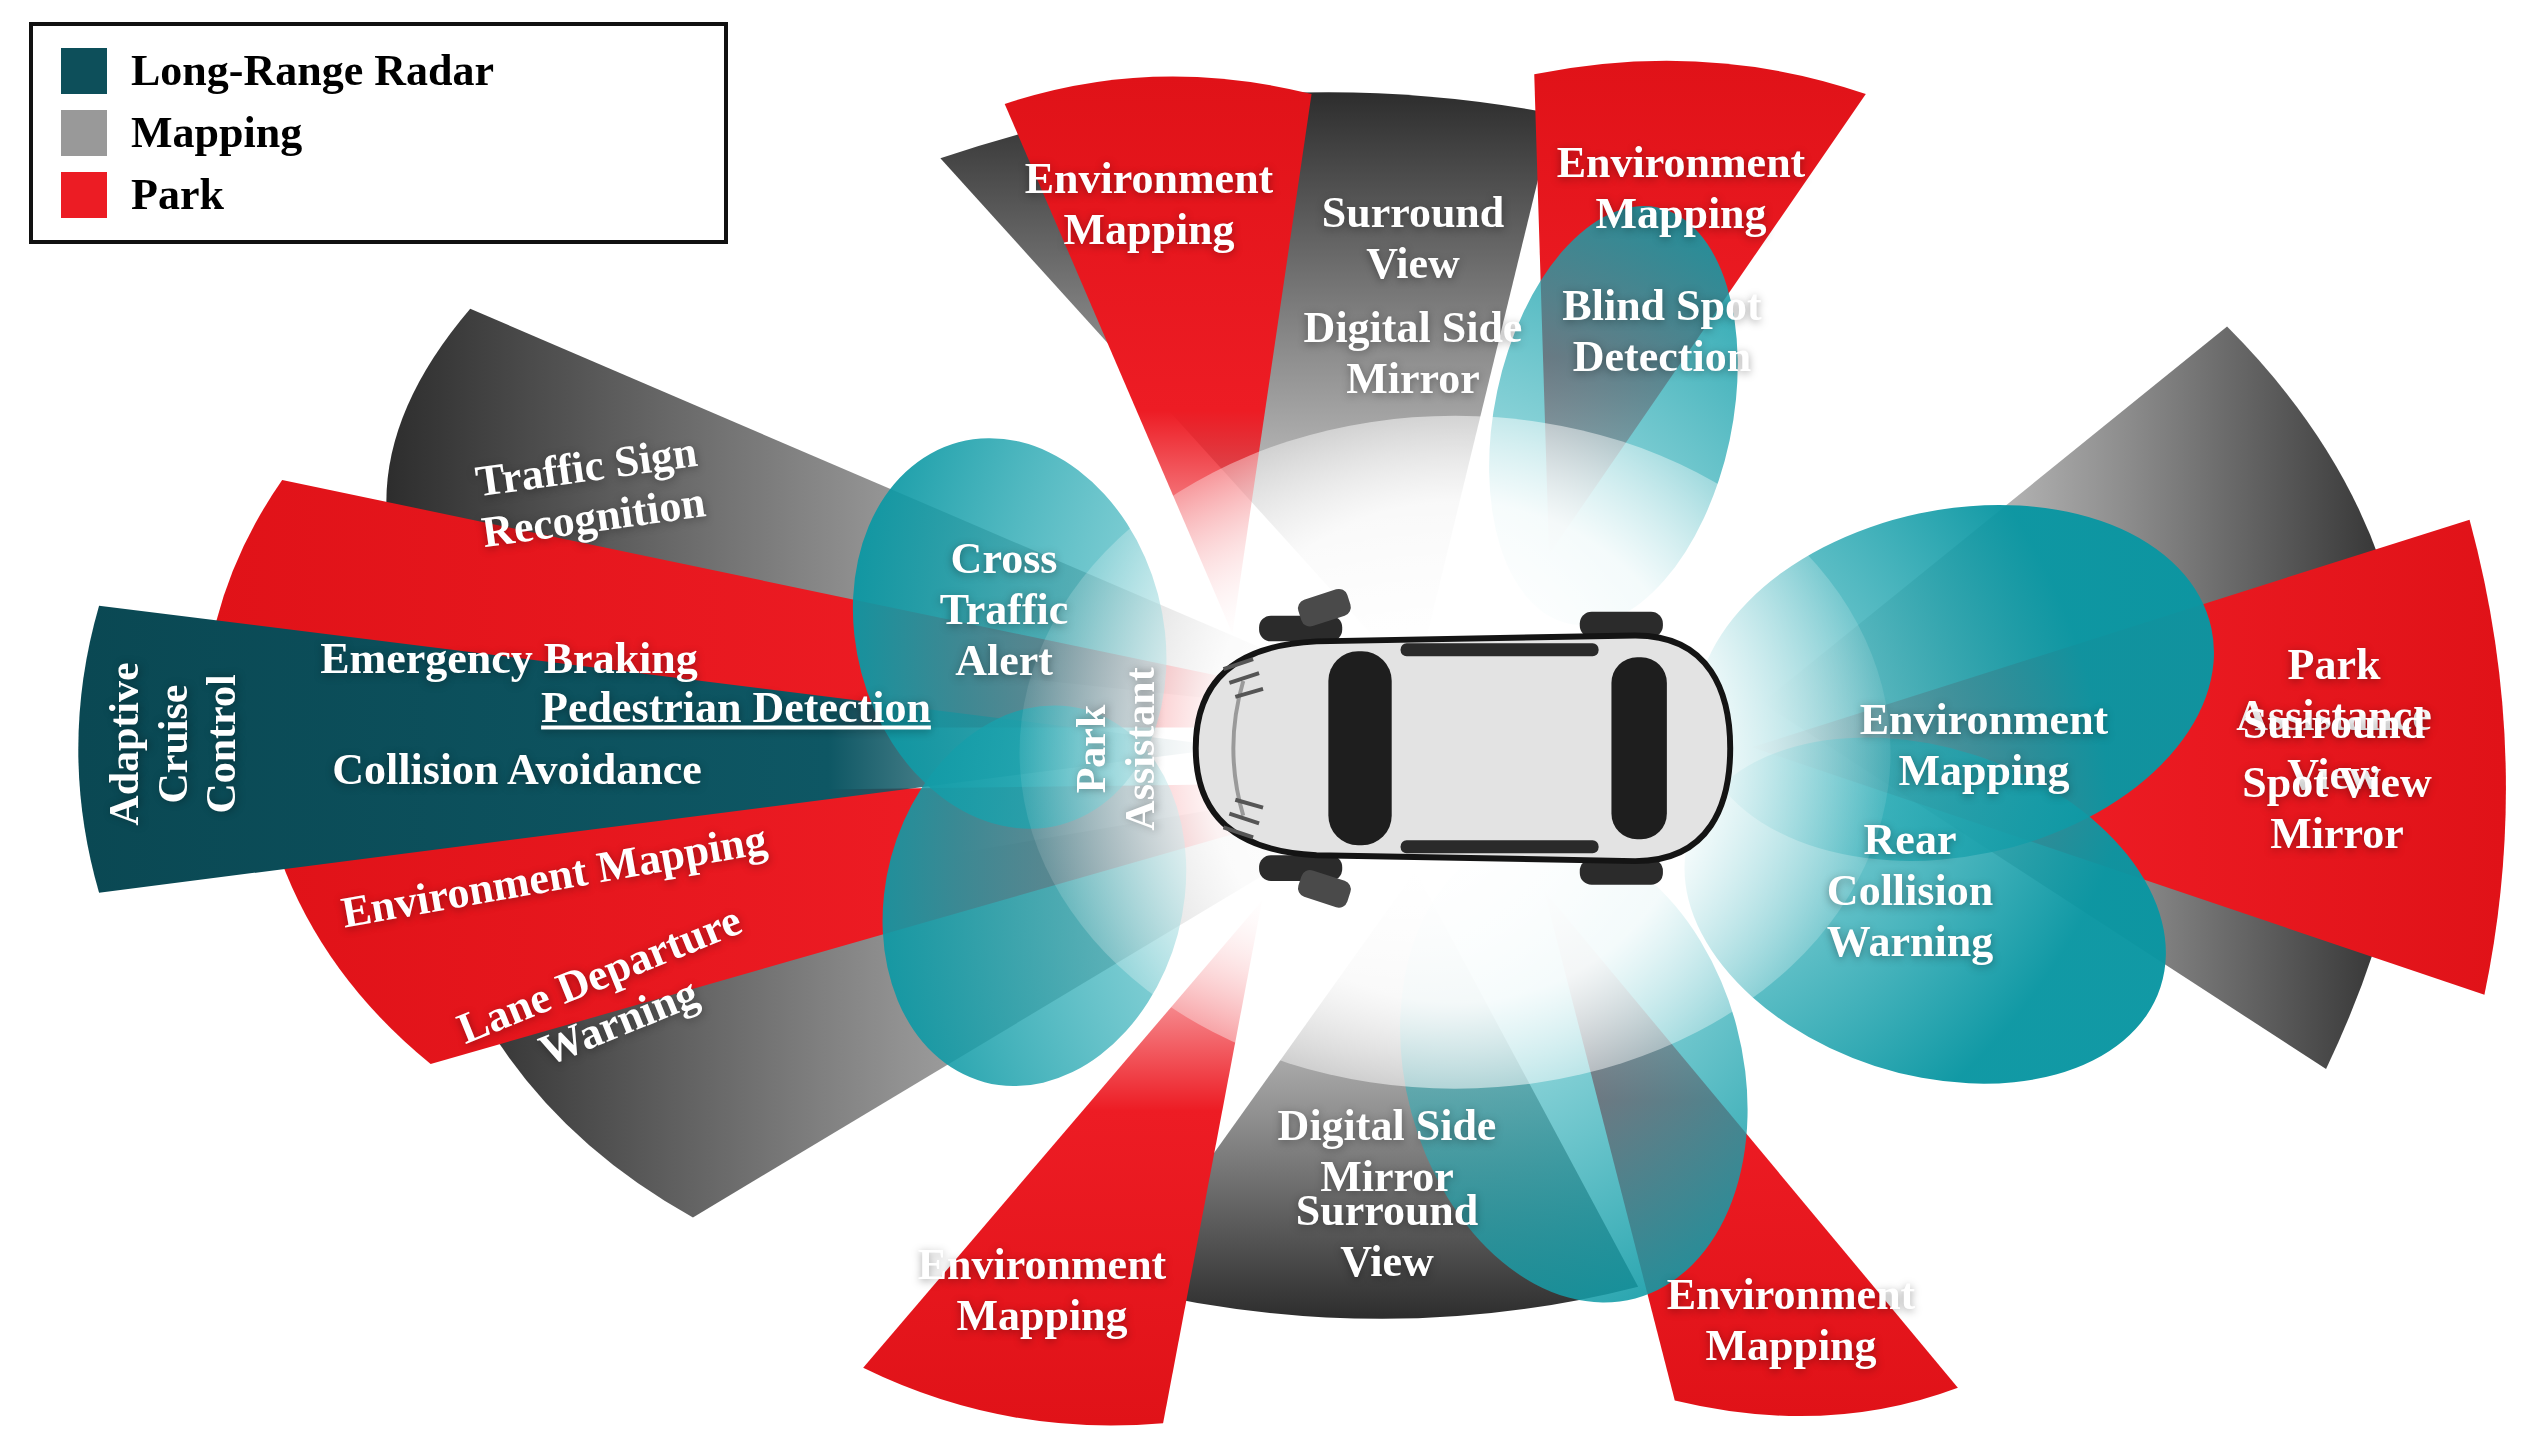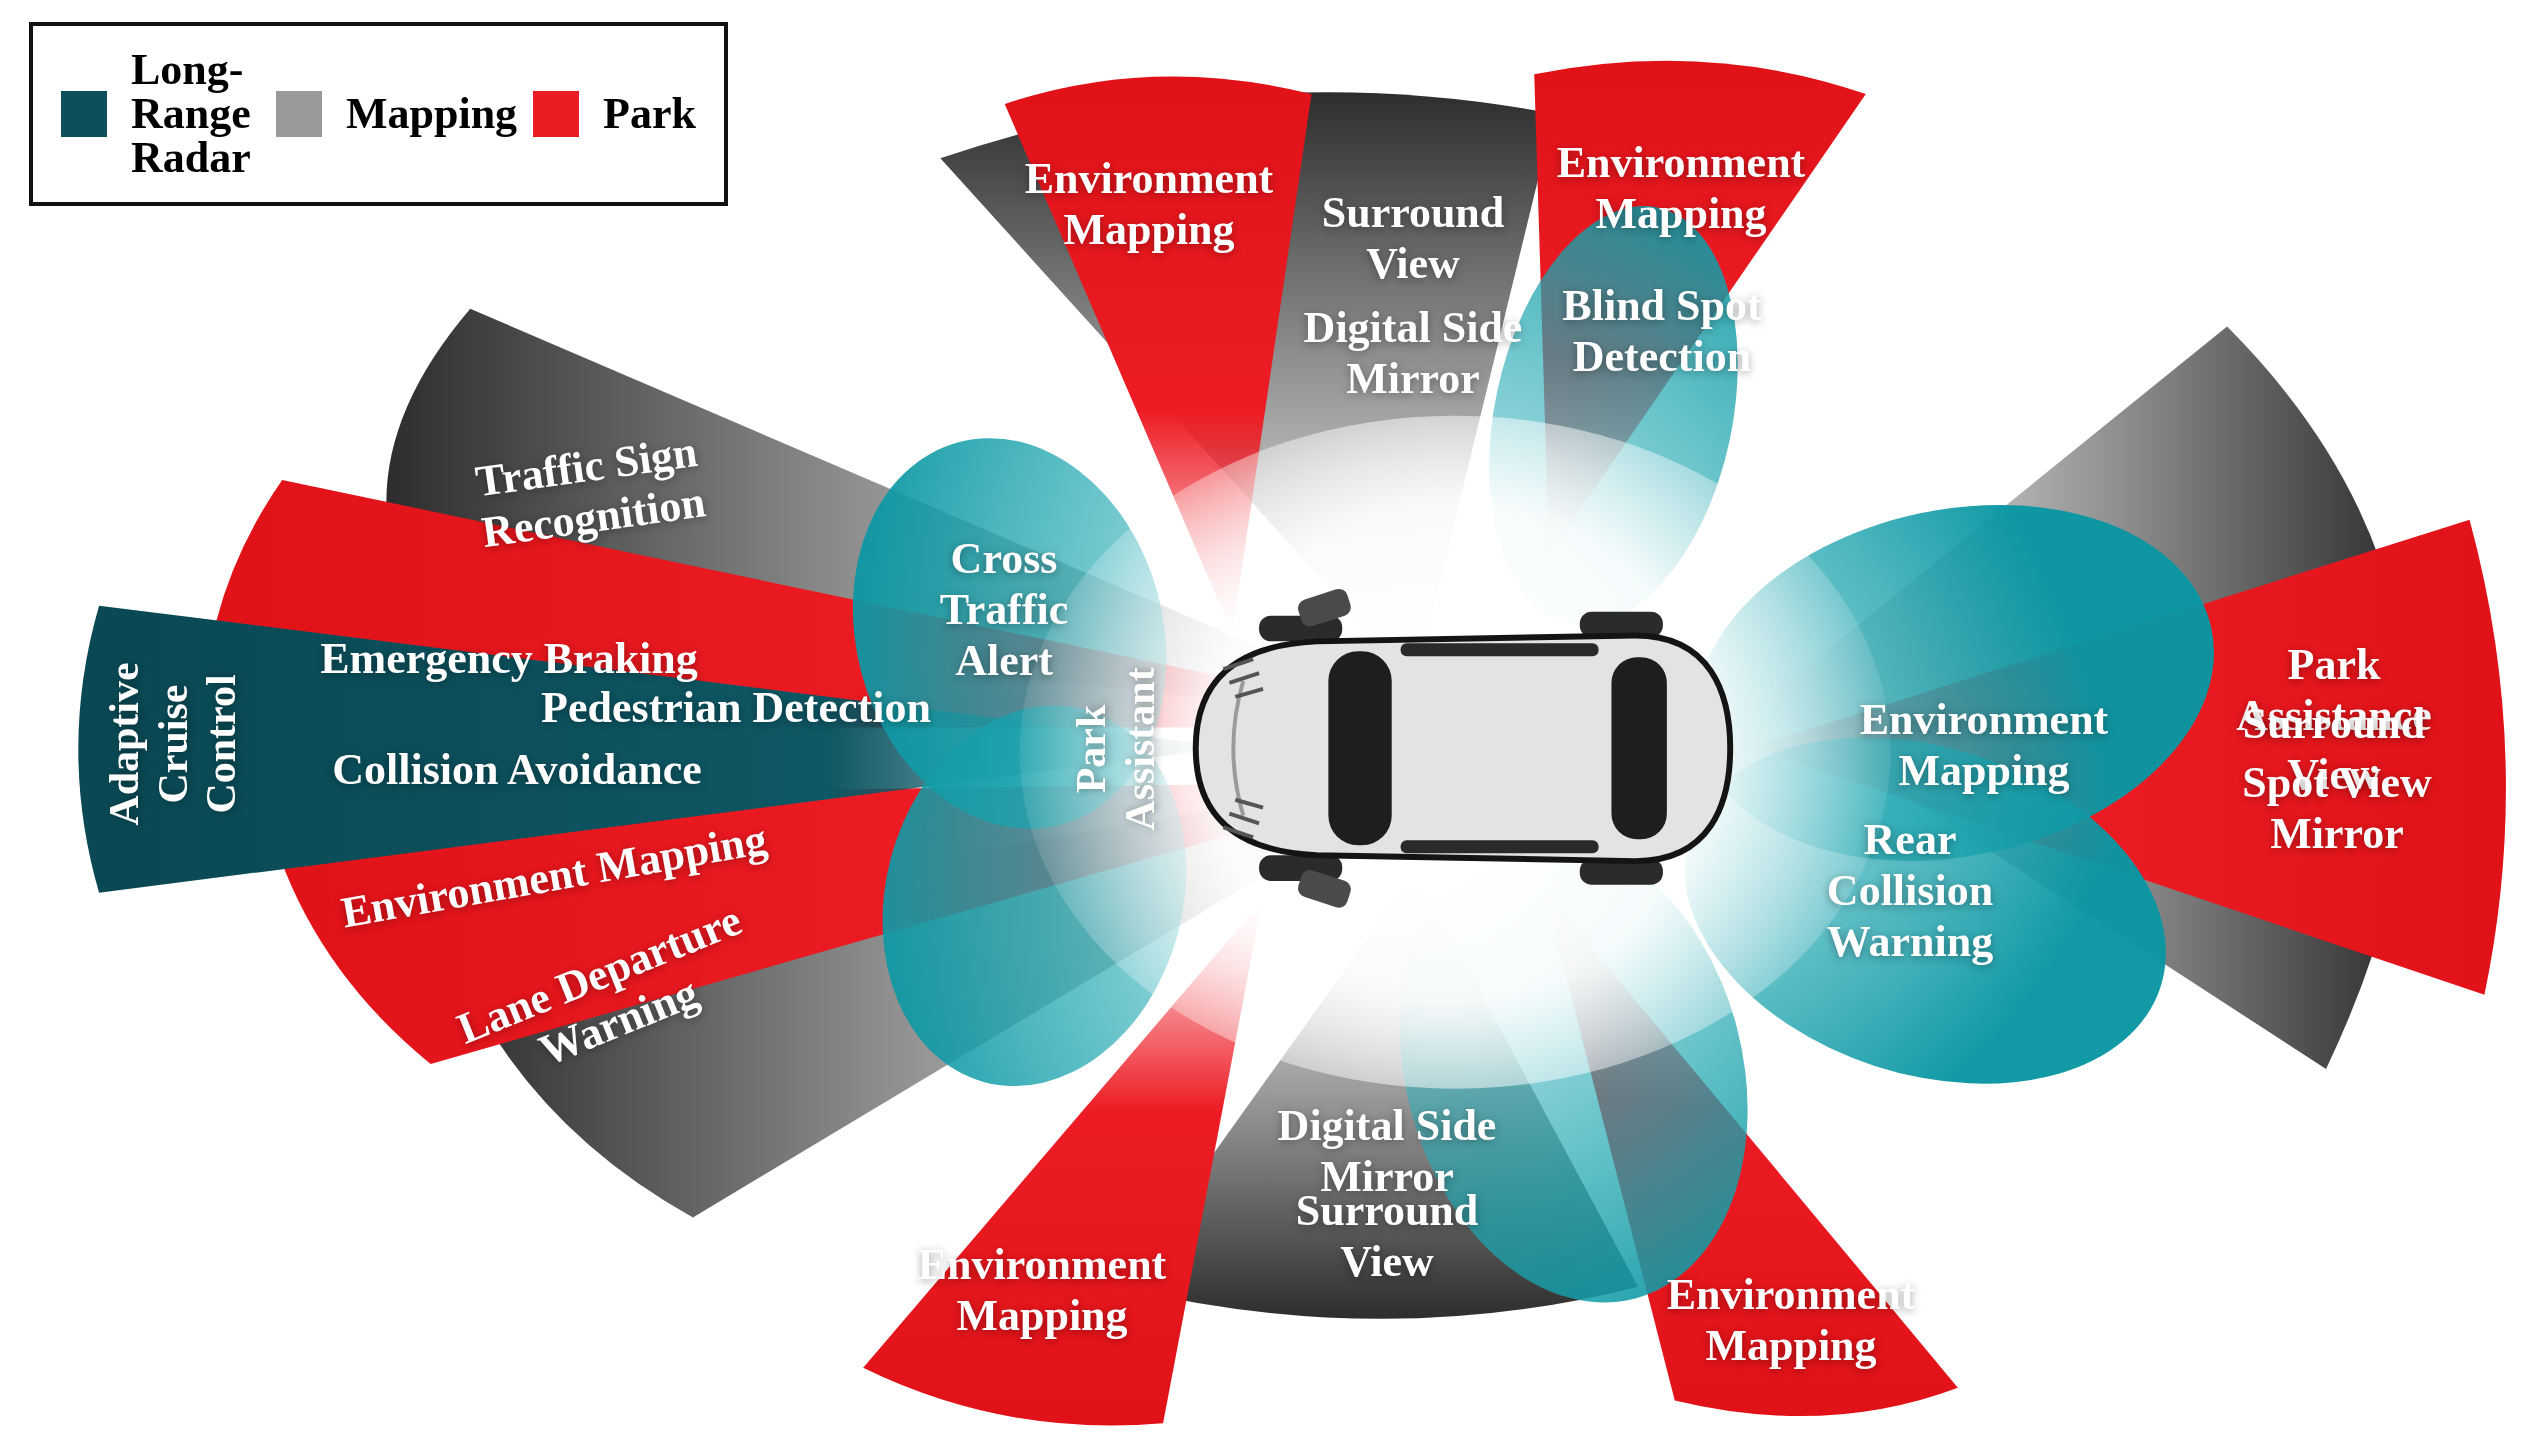--- a/index.html
+++ b/index.html
@@ -11,21 +11,21 @@
 
   
   .lbl{
     position:absolute;color:#ffffff;font-weight:bold;font-size:44px;
     line-height:1.16;text-align:center;white-space:pre-line;
     transform:translate(-50%,-50%);
     text-shadow:0 2px 8px rgba(0,0,0,.35);
   }
   .l-acc  {left:173px; top:744px; font-size:42px; transform:translate(-50%,-50%) rotate(-90deg);}
   .l-eb   {left:509px; top:659px;}
-  .l-pd   {left:736px; top:708px;}
+  .l-pd   {left:736px; top:708px;text-decoration:underline;}
   .l-ca   {left:517px; top:750px;margin-top:20px;}
   .l-eml  {left:554px; top:876px; transform:translate(-50%,-50%) rotate(-10deg);}
   .l-tsr  {left:590px; top:492px; transform:translate(-50%,-50%) rotate(-8deg);}
   .l-ldw  {left:609px; top:998px;transform:translate(-50%,-50%) rotate(-22deg);}
   .l-cta  {left:1004px;top:610px;}
   .l-pa   {left:1116px;top:749px; font-size:42px; transform:translate(-50%,-50%) rotate(-90deg);}
   .l-emtl {left:1149px;top:204px;}
   .l-svt  {left:1413px;top:238px;}
   .l-dsmt {left:1413px;top:353px;}
   .l-emtr {left:1681px;top:188px;}
@@ -37,21 +37,21 @@
   .l-rvm  {left:2337px;top:808px;}
   .l-embl {left:1042px;top:1290px;}
   .l-dsmb {left:1387px;top:1151px;}
   .l-svb  {left:1387px;top:1236px;}
   .l-embr {left:1791px;top:1320px;}
 
   
   .legend{
     position:absolute;left:29px;top:22px;width:699px;box-sizing:border-box;
     border:4px solid #111111;background:#ffffff;padding:22px 28px;
-    display:flex;flex-direction:row;gap:16px;z-index:5;
+    display:flex;flex-direction:column;gap:16px;z-index:5;
   }
   .legend-row{display:flex;align-items:center;gap:24px;}
   .legend-swatch{width:46px;height:46px;flex:0 0 46px;}
   .legend-label{font-size:44px;font-weight:bold;color:#000000;line-height:1;}
 </style>
 </head>
 <body>
 
 <div class="canvas">
 

